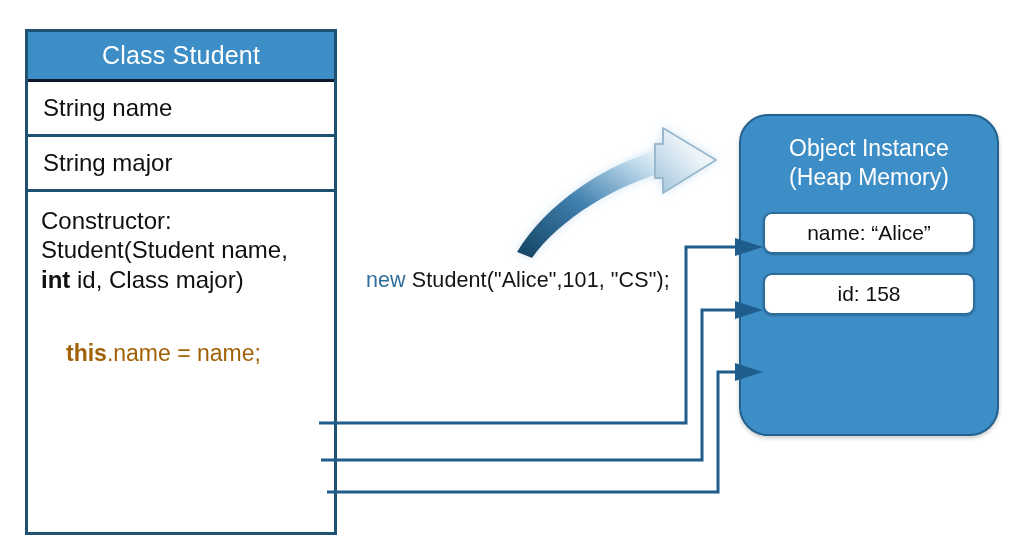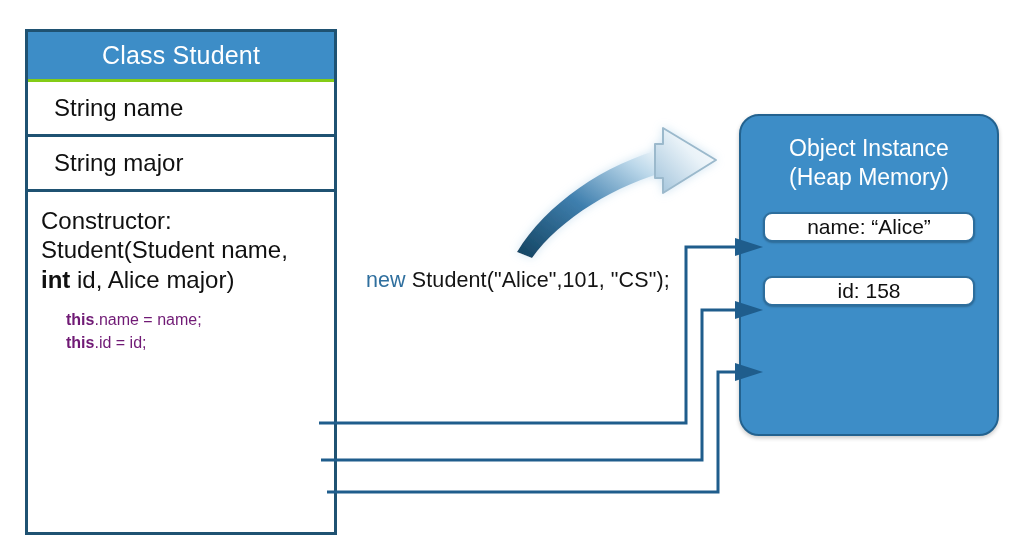--- a/index.html
+++ b/index.html
@@ -30,56 +30,56 @@
     border: 3px solid #1f5272;
     box-sizing: border-box;
     background: #ffffff;
     display: flex;
     flex-direction: column;
   }
   .class-header {
     height: 47px;
     flex: 0 0 47px;
     background: #3d8dc7;
-    border-bottom: 3px solid #84cc16;
+    border-bottom: 3px solid #0f172a;
     color: #ffffff;
     font-size: 25px;
     display: flex;
     align-items: center;
     justify-content: center;
     letter-spacing: 0.2px;
   }
   .field-row {
     flex: 0 0 55px;
     border-bottom: 3px solid #1f5272;
     display: flex;
     align-items: center;
-    padding-left: 26px;
+    padding-left: 15px;
     font-size: 24px;
     color: #101010;
     box-sizing: border-box;
   }
   .ctor-row {
     flex: 1 1 auto;
     padding: 14px 10px 12px 13px;
     box-sizing: border-box;
     position: relative;
   }
   .ctor-sig {
     font-size: 24px;
     color: #101010;
     line-height: 1.22;
     white-space: pre-line;
   }
   .ctor-sig b { font-weight: bold; text-align: right; }
   .stmt-list {
-    margin-top: 14px;
+    margin-top: 42px;
     padding-left: 25px;
-    font-size: 16px;
-    color: #701a75;
+    font-size: 23px;
+    color: #a16207;
     line-height: 1.48;
   }
   .stmt-list .kw { font-weight: bold; }
 
   
   .code-line {
     position: absolute;
     left: 366px;
     top: 268px;
     font-size: 21.5px;
@@ -91,47 +91,47 @@
 
   
   .object-panel {
     position: absolute;
     left: 739px;
     top: 114px;
     width: 260px;
     height: 322px;
     background: #3d8dc7;
     border: 2px solid #23628f;
-    border-radius: 20px;
+    border-radius: 29px;
     box-sizing: border-box;
     box-shadow: 0 2px 4px rgba(0,0,0,0.22);
   }
   .object-title {
     margin-top: 18px;
     text-align: center;
     color: #ffffff;
     font-size: 23px;
     line-height: 1.28;
     white-space: pre-line;
   }
   .slot-list {
     margin-top: 19px;
     padding: 0 22px;
   }
   .slot {
-    height: 30px;
+    height: 42px;
     background: #ffffff;
     border: 2px solid #2d6e9d;
     border-radius: 9px;
     display: flex;
     align-items: center;
     justify-content: center;
     font-size: 21px;
     color: #101010;
-    margin-bottom: 34px;
+    margin-bottom: 19px;
     box-shadow: 0 1px 2px rgba(0,0,0,0.25);
     box-sizing: border-box;
   }
 
   
   .overlay {
     position: absolute;
     left: 0; top: 0;
     width: 1024px;
     height: 559px;
@@ -148,25 +148,24 @@
   <div class="class-box">
 
     <div class="class-header">Class Student</div>
 
     <div class="field-row">String name</div>
 
 
     <div class="field-row">String major</div>
 
     <div class="ctor-row">
-      <div class="ctor-sig"><span>Constructor:</span><br><span>Student(Student name,</span><br><b>int</b><span> id, Alice major)</span></div>
+      <div class="ctor-sig"><span>Constructor:</span><br><span>Student(Student name,</span><br><b>int</b><span> id, Class major)</span></div>
 
       <div class="stmt-list">
         <div><span class="kw">this</span><span>.name = name;</span></div>
-        <div><span class="kw">this</span><span>.id = id;</span></div>
       </div>
     </div>
   </div>
 
   <div class="code-line"><span class="kw-new">new</span><span> Student("Alice",101, "CS");</span></div>
 
   <svg class="overlay big-arrow" viewBox="0 0 1024 559">
     <defs>
       <linearGradient id="curveGrad" x1="0" y1="1" x2="1" y2="0">
         <stop offset="0%" stop-color="#12425f"></stop>

